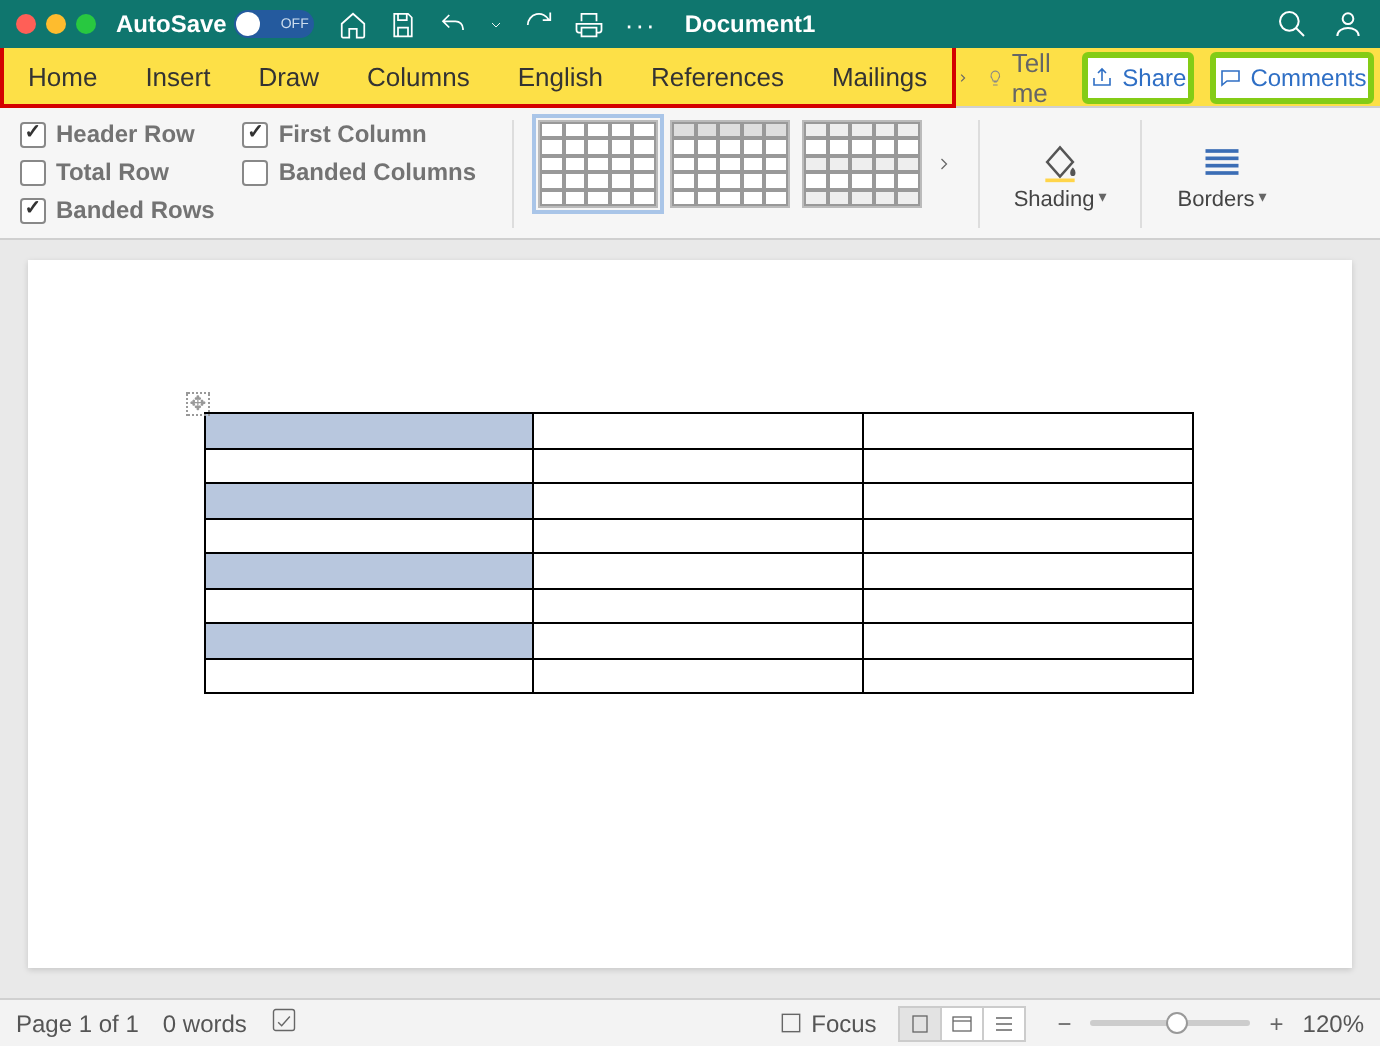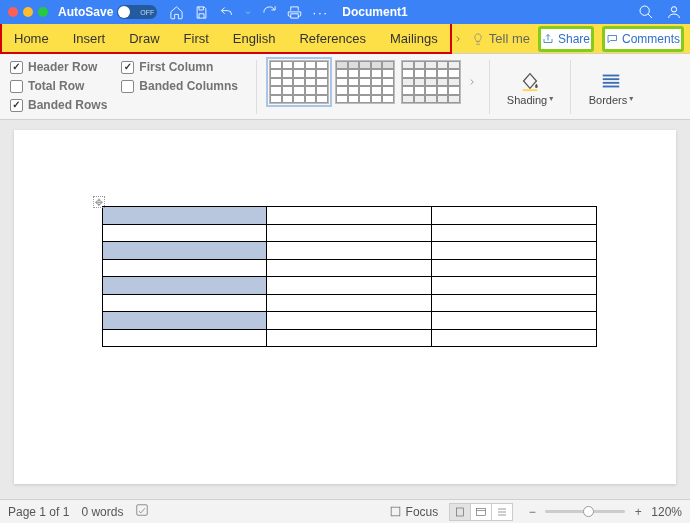--- a/index.html
+++ b/index.html
@@ -1,19 +1,19 @@
 <!DOCTYPE html>
 <html><head>
 <meta charset="utf-8">
 <style>
 * { box-sizing: border-box; margin: 0; padding: 0; font-family: -apple-system, "Segoe UI", sans-serif; }
 body { width: 690px; height: 523px; background: #fff; overflow: hidden; font-size: 13px; color: #333; }
 
 
-.titlebar { height: 24px; background: #3b82f6; display: flex; align-items: center; padding: 0 8px; color: #fff; font-size: 12px; }
+.titlebar { height: 24px; background: #0f766e; display: flex; align-items: center; padding: 0 8px; color: #fff; font-size: 12px; }
 .traffic { display: flex; gap: 5px; margin-right: 10px; }
 .traffic span { width: 10px; height: 10px; border-radius: 50%; display: block; }
 .t-close { background: #ff5f57; } .t-min { background: #febc2e; } .t-max { background: #28c840; }
 .autosave-label { font-weight: 600; margin-right: 4px; }
 .autosave-toggle { width: 40px; height: 14px; background: #245a9e; border-radius: 7px; position: relative; display: flex; align-items: center; justify-content: flex-end; padding-right: 3px; font-size: 7px; color: #cde; }
 .autosave-toggle::before { content: ""; position: absolute; left: 1px; top: 1px; width: 12px; height: 12px; background: #fff; border-radius: 50%; }
 .title-icons { display: flex; gap: 10px; margin-left: 12px; align-items: center; }
 .title-icons svg { width: 15px; height: 15px; stroke: #fff; fill: none; stroke-width: 1.4; }
 .doc-title { margin-left: 14px; font-weight: 600; }
 .title-right { margin-left: auto; display: flex; gap: 12px; align-items: center; }
@@ -120,21 +120,21 @@
         <path d="M4 21c0-4 4-6 8-6s8 2 8 6"></path>
       </svg>
   </div>
 </div>
 
 <div class="tabs-row">
   <div class="tabs-box">
     <div class="tab">Home</div>
     <div class="tab">Insert</div>
     <div class="tab">Draw</div>
-    <div class="tab">First</div>
+    <div class="tab">Columns</div>
     <div class="tab">English</div>
     <div class="tab">References</div>
     <div class="tab">Mailings</div>
   </div>
   <div class="tabs-row-right">
     <svg viewBox="0 0 24 24" style="width:10px;height:10px;stroke:#666;fill:none;stroke-width:2">
         <path d="M9 6l6 6-6 6"></path>
       </svg>
     <div class="tellme">
       <svg viewBox="0 0 24 24">

